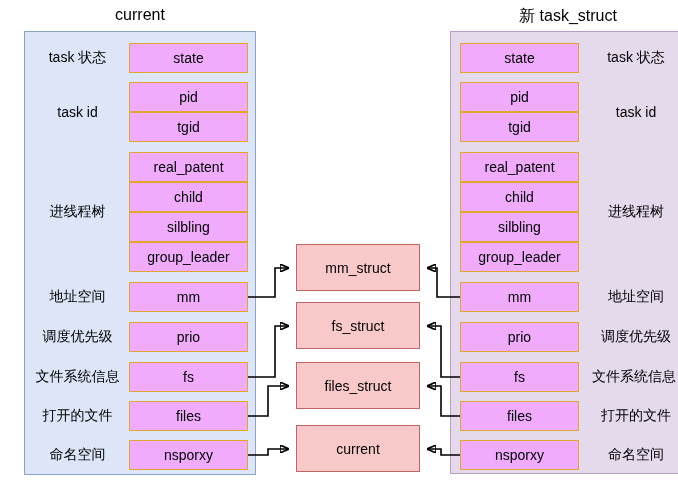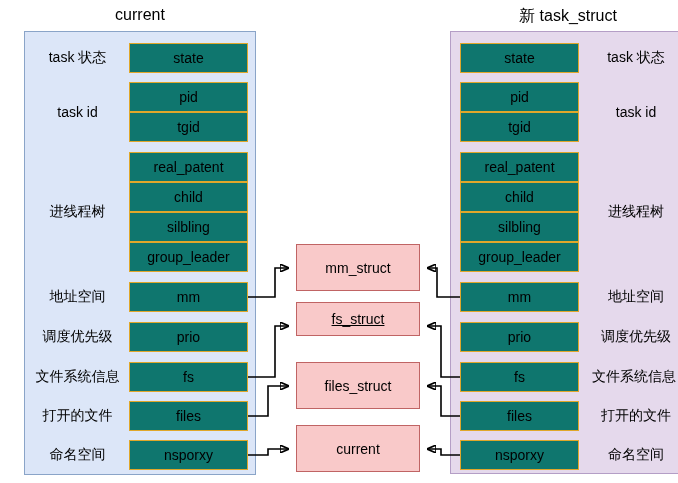--- a/index.html
+++ b/index.html
@@ -44,21 +44,21 @@
   #panel-new {
     left: 434px; top: 31px; width: 236px; height: 443px;
     background: #e5d9ec;
     border: 1px solid #b49ec6;
   }
 
   
   .field-box {
     position: absolute;
     box-sizing: border-box;
-    background: #0f766e;
+    background: #f0abfc;
     border: 1px solid #e0a72a;
     font-size: 14px;
     color: #000000;
     display: flex;
     align-items: center;
     justify-content: center;
     white-space: nowrap;
   }
 
   
@@ -151,21 +151,21 @@
       <div class="annot center" style="left: 572px; top: 82px; width: 96px; height: 60px;">task id</div>
       <div class="annot center" style="left: 572px; top: 152px; width: 96px; height: 120px;">进线程树</div>
       <div class="annot center" style="left: 572px; top: 282px; width: 96px; height: 30px;">地址空间</div>
       <div class="annot center" style="left: 572px; top: 322px; width: 96px; height: 30px;">调度优先级</div>
       <div class="annot center" style="left: 568px; top: 362px; width: 100px; height: 30px;">文件系统信息</div>
       <div class="annot center" style="left: 572px; top: 401px; width: 96px; height: 30px;">打开的文件</div>
       <div class="annot center" style="left: 572px; top: 440px; width: 96px; height: 30px;">命名空间</div>
     </div>
   <div id="center-structs">
       <div class="struct-box" style="left: 280px; top: 244px; width: 124px; height: 47px;">mm_struct</div>
-      <div class="struct-box" style="left: 280px; top: 302px; width: 124px; height: 34px; text-decoration: underline;">fs_struct</div>
+      <div class="struct-box" style="left: 280px; top: 302px; width: 124px; height: 47px;">fs_struct</div>
       <div class="struct-box" style="left: 280px; top: 362px; width: 124px; height: 47px;">files_struct</div>
       <div class="struct-box" style="left: 280px; top: 425px; width: 124px; height: 47px;">current</div>
     </div>
 
   <svg id="connectors" viewBox="0 0 678 483" xmlns="http://www.w3.org/2000/svg">
     <defs>
       <marker id="arrowhead" markerWidth="9" markerHeight="8" refX="8" refY="4" orient="auto" markerUnits="userSpaceOnUse">
         <path d="M 0 0 L 9 4 L 0 8 z" fill="#000000" stroke="none"></path>
       </marker>
     </defs>

